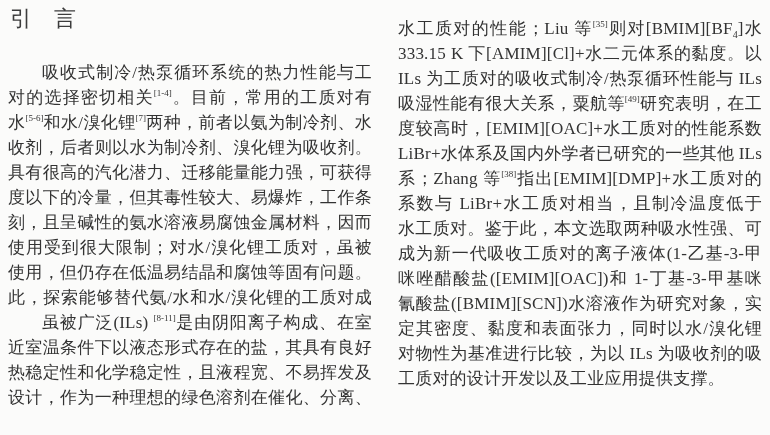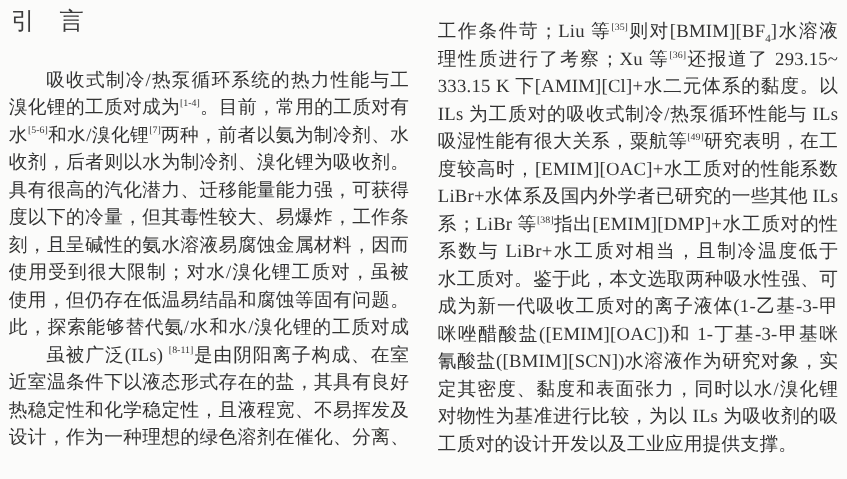--- a/index.html
+++ b/index.html
@@ -55,45 +55,44 @@
   }
 </style>
 </head>
 <body style="background: rgb(251, 251, 250);">
 
 <div class="page" style="color: rgb(51, 51, 51); border-radius: 15px;">
   <div class="col col-left">
     <h2 class="heading" style="color: rgb(60, 60, 60);">引　言</h2>
     <div class="lines">
         <div class="line indent"><span>吸收式制冷/热泵循环系统的热力性能与工质</span></div>
-        <div class="line"><span>溴化锂的工质对成为</span><sup>[1-4]</sup><span>。目前，常用的工质对有氨/</span></div>
+        <div class="line"><span>对的选择密切相关</span><sup>[1-4]</sup><span>。目前，常用的工质对有氨/</span></div>
         <div class="line"><span>水</span><sup>[5-6]</sup><span>和水/溴化锂</span><sup>[7]</sup><span>两种，前者以氨为制冷剂、水为吸</span></div>
         <div class="line"><span>收剂，后者则以水为制冷剂、溴化锂为吸收剂。氨</span></div>
         <div class="line"><span>具有很高的汽化潜力、迁移能量能力强，可获得零</span></div>
         <div class="line"><span>度以下的冷量，但其毒性较大、易爆炸，工作条件苛</span></div>
         <div class="line"><span>刻，且呈碱性的氨水溶液易腐蚀金属材料，因而其</span></div>
         <div class="line"><span>使用受到很大限制；对水/溴化锂工质对，虽被广泛</span></div>
         <div class="line"><span>使用，但仍存在低温易结晶和腐蚀等固有问题。因</span></div>
         <div class="line"><span>此，探索能够替代氨/水和水/溴化锂的工质对成为</span></div>
         <div class="line indent"><span>虽被广泛(ILs) </span><sup>[8-11]</sup><span>是由阴阳离子构成、在室温或</span></div>
         <div class="line"><span>近室温条件下以液态形式存在的盐，其具有良好的</span></div>
         <div class="line"><span>热稳定性和化学稳定性，且液程宽、不易挥发及可</span></div>
         <div class="line"><span>设计，作为一种理想的绿色溶剂在催化、分离、电池</span></div>
       </div>
   </div>
   <div class="col col-right">
     <div class="lines">
-        <div class="line"><span>工作条件苛；Liu 等</span><sup>[35]</sup><span>则对[BMIM][BF</span><sub>4</sub><span>]水溶液的物</span></div>
-        <div class="line"><span>理性质进行了考察；Xu 等</span><sup>[36]</sup><span>还报道了 293.15~</span></div>
+        <div class="line"><span>水工质对的性能；Liu 等</span><sup>[35]</sup><span>则对[BMIM][BF</span><sub>4</sub><span>]水溶液的物</span></div>
         <div class="line"><span>333.15 K 下[AMIM][Cl]+水二元体系的黏度。以水+</span></div>
         <div class="line"><span>ILs 为工质对的吸收式制冷/热泵循环性能与 ILs 的</span></div>
         <div class="line"><span>吸湿性能有很大关系，粟航等</span><sup>[49]</sup><span>研究表明，在工作温</span></div>
         <div class="line"><span>度较高时，[EMIM][OAC]+水工质对的性能系数优于</span></div>
         <div class="line"><span>LiBr+水体系及国内外学者已研究的一些其他 ILs 体</span></div>
-        <div class="line"><span>系；LiBr 等</span><sup>[38]</sup><span>指出[EMIM][DMP]+水工质对的性能</span></div>
+        <div class="line"><span>系；Zhang 等</span><sup>[38]</sup><span>指出[EMIM][DMP]+水工质对的性能</span></div>
         <div class="line"><span>系数与 LiBr+水工质对相当，且制冷温度低于 LiBr+</span></div>
         <div class="line"><span>水工质对。鉴于此，本文选取两种吸水性强、可能</span></div>
         <div class="line"><span>成为新一代吸收工质对的离子液体(1-乙基-3-甲基</span></div>
         <div class="line"><span>咪唑醋酸盐([EMIM][OAC])和 1-丁基-3-甲基咪唑硫</span></div>
         <div class="line"><span>氰酸盐([BMIM][SCN])水溶液作为研究对象，实验测</span></div>
         <div class="line"><span>定其密度、黏度和表面张力，同时以水/溴化锂工质</span></div>
         <div class="line"><span>对物性为基准进行比较，为以 ILs 为吸收剂的吸收</span></div>
         <div class="line no-justify"><span>工质对的设计开发以及工业应用提供支撑。</span></div>
       </div>
   </div>

